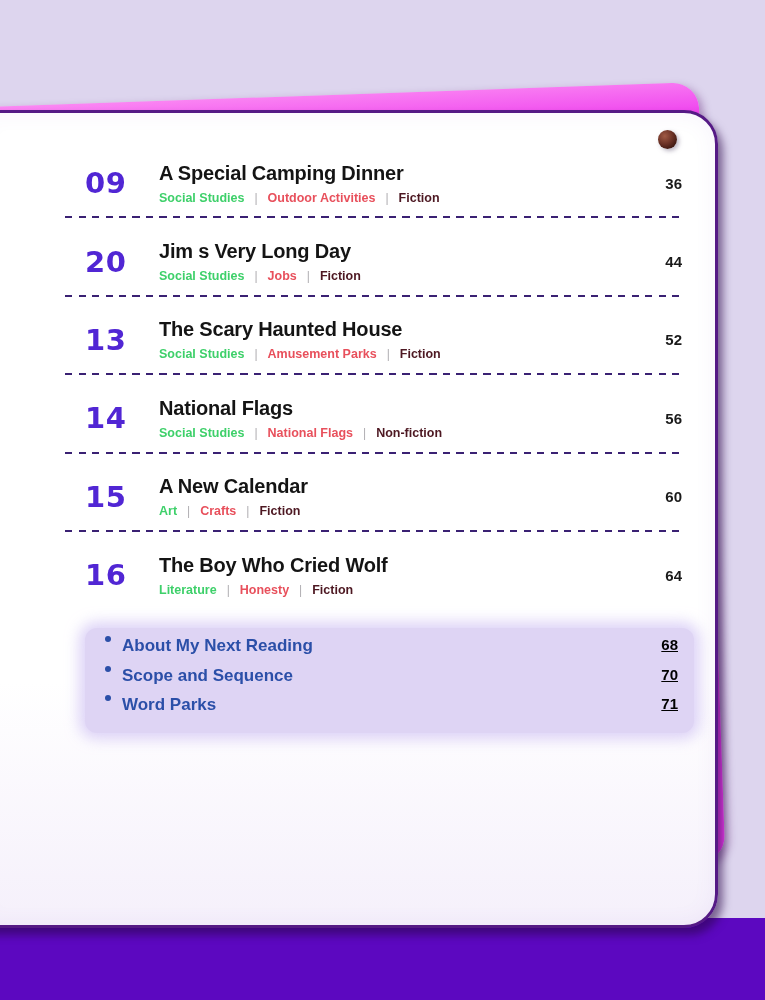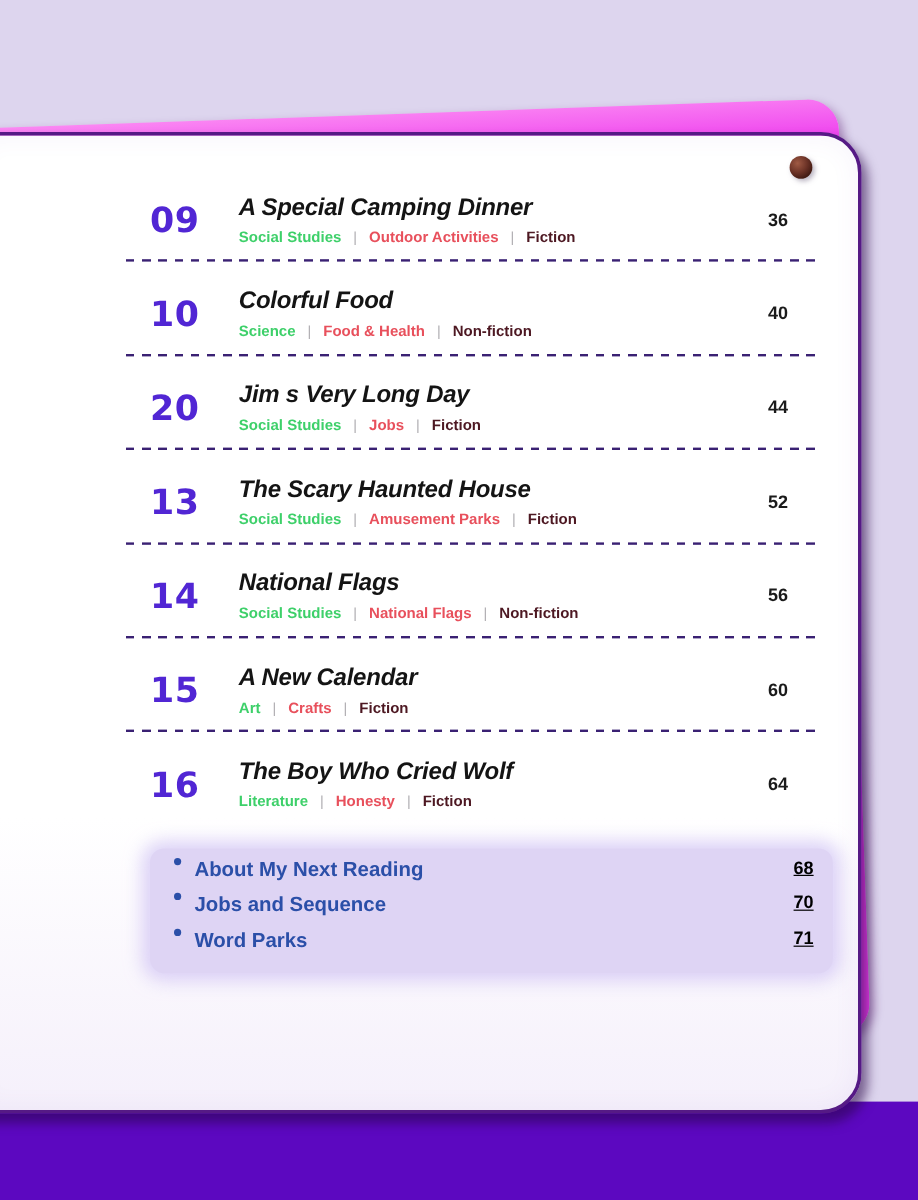--- a/index.html
+++ b/index.html
@@ -30,46 +30,46 @@
     border-radius:6px 34px 34px 6px;
     box-shadow:5px 7px 9px rgba(40,5,70,.55), inset 0 0 22px rgba(130,90,200,.07);
     z-index:2;
   }
   .ball{
     position:absolute;left:677px;top:17px;width:19px;height:19px;border-radius:50%;
     background:radial-gradient(circle at 35% 32%, #a05a44, #6b3226 45%, #2e0f0a 88%);
     box-shadow:2px 2px 4px rgba(125,115,140,.55);
   }
   .content{
-    position:absolute;left:104px;right:33px;top:27px;margin-left:40px;
+    position:absolute;left:104px;right:33px;top:27px;
   }
   .entry{
     display:flex;align-items:center;height:78.4px;
     padding-top:8px;box-sizing:border-box;position:relative;
   }
   .entry:not(:last-child)::after{
     content:"";position:absolute;left:-20px;right:0;bottom:0;height:2px;
     background:repeating-linear-gradient(90deg,#3a2173 0 7px,transparent 7px 13.5px);
   }
   .num{
     width:74px;flex:0 0 74px;
     font-size:29px;font-weight:bold;color:#5126d4;letter-spacing:.5px;
     font-family:"DejaVu Sans","Liberation Sans",sans-serif;
   }
   .mid{flex:1 1 auto;min-width:0;}
   .title{
-    font-size:20px;font-weight:bold;color:#141414;margin-bottom:6px;letter-spacing:-.2px;font-style:italic;
+    font-size:20px;font-weight:bold;color:#141414;margin-bottom:6px;letter-spacing:-.2px;
   }
   .tags{font-size:12.5px;font-weight:bold;white-space:nowrap;}
   .tag-1{color:#3ed06a;}
   .tag-2{color:#e8505c;}
   .tag-3{color:#4d1822;}
   .pipe{color:#b0aeb2;font-weight:400;margin:0 10px;font-size:12px;}
   .pagenum{
-    flex:0 0 42px;text-align:left;font-size:15px;font-weight:bold;color:#1a1a1a;
+    flex:0 0 42px;text-align:right;font-size:15px;font-weight:bold;color:#1a1a1a;
   }
   
   .appendix{
     margin:18px -12px 0 0;
     background:#ded4f4;border-radius:12px;
     padding:8px 16px;
     box-shadow:0 0 14px 6px rgba(203,188,243,.65);
   }
   .app-row{display:flex;align-items:flex-start;height:29.5px;}
   .bullet{
@@ -93,30 +93,20 @@
     <div class="num">09</div>
     <div class="mid">
       <div class="title">A Special Camping Dinner</div>
       <div class="tags">
         <span class="tag-1">Social Studies</span><span class="pipe">|</span><span class="tag-2">Outdoor Activities</span><span class="pipe">|</span><span class="tag-3">Fiction</span>
       </div>
     </div>
     <div class="pagenum">36</div>
   </div>
 
-  <div class="entry">
-    <div class="num">10</div>
-    <div class="mid">
-      <div class="title">Colorful Food</div>
-      <div class="tags">
-        <span class="tag-1">Science</span><span class="pipe">|</span><span class="tag-2">Food &amp; Health</span><span class="pipe">|</span><span class="tag-3">Non-fiction</span>
-      </div>
-    </div>
-    <div class="pagenum">40</div>
-  </div>
 
   <div class="entry">
     <div class="num">20</div>
     <div class="mid">
       <div class="title">Jim s Very Long Day</div>
       <div class="tags">
         <span class="tag-1">Social Studies</span><span class="pipe">|</span><span class="tag-2">Jobs</span><span class="pipe">|</span><span class="tag-3">Fiction</span>
       </div>
     </div>
     <div class="pagenum">44</div>
@@ -169,21 +159,21 @@
 </div>
     <div class="appendix" id="appendix">
   <div class="app-row">
     <span class="bullet"></span>
     <span class="app-label">About My Next Reading</span>
     <span class="app-page">68</span>
   </div>
 
   <div class="app-row">
     <span class="bullet"></span>
-    <span class="app-label">Jobs and Sequence</span>
+    <span class="app-label">Scope and Sequence</span>
     <span class="app-page">70</span>
   </div>
 
   <div class="app-row">
     <span class="bullet"></span>
     <span class="app-label">Word Parks</span>
     <span class="app-page">71</span>
   </div>
 </div>
   </div>

